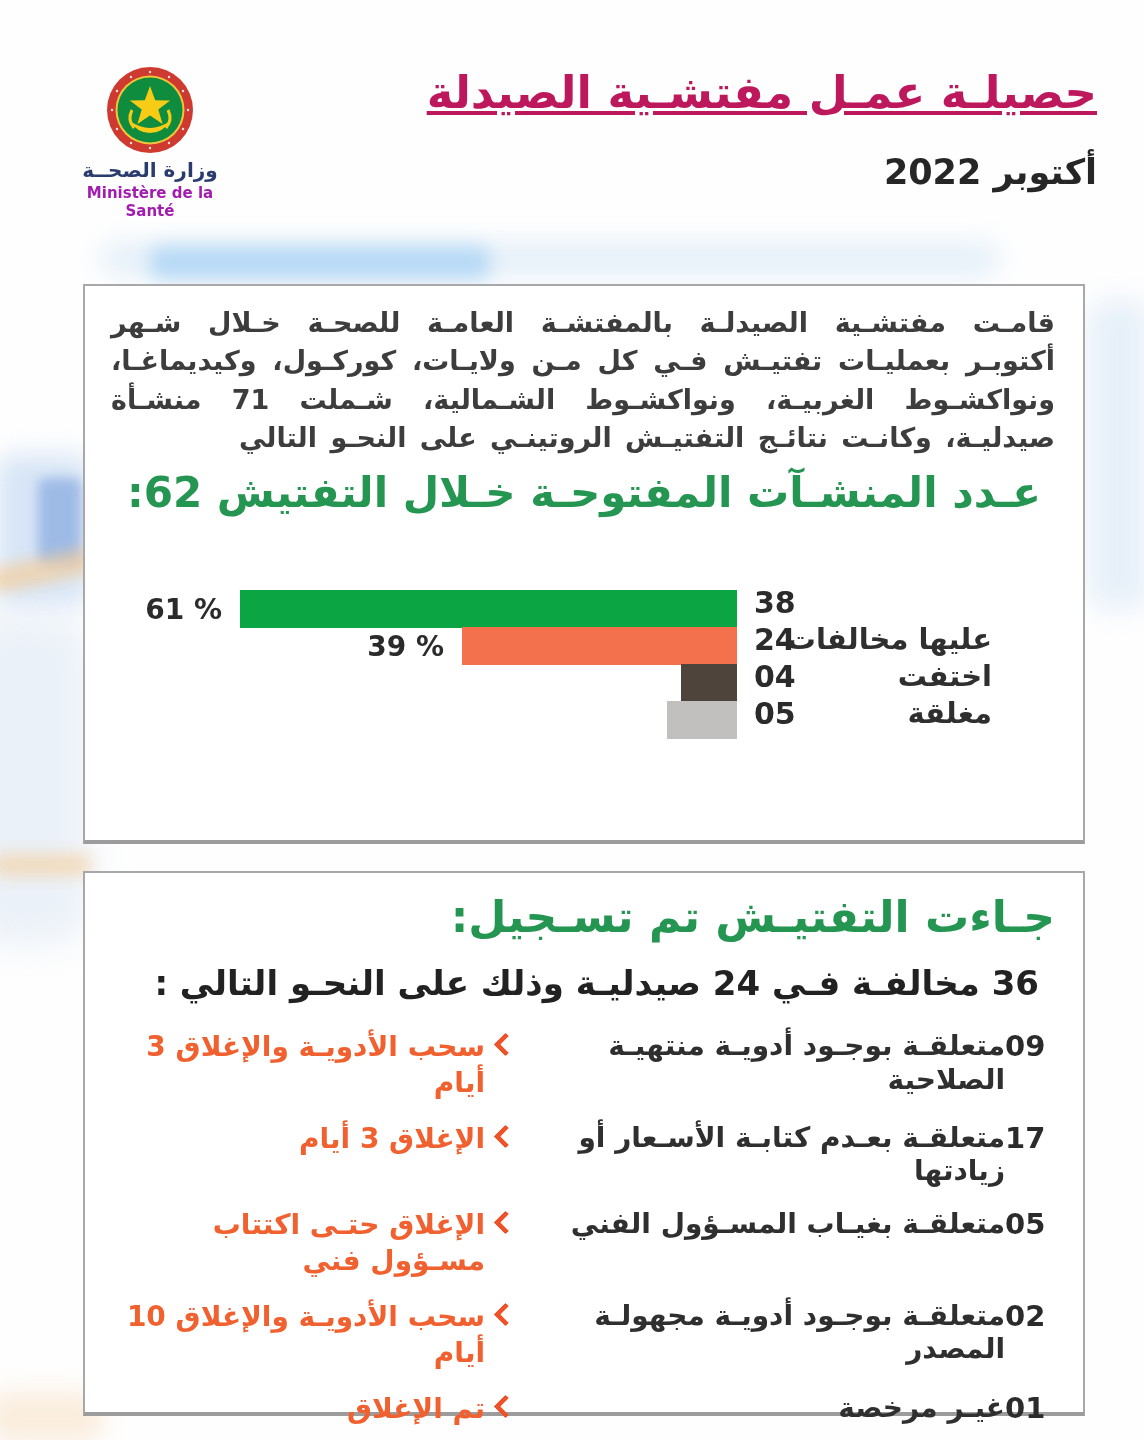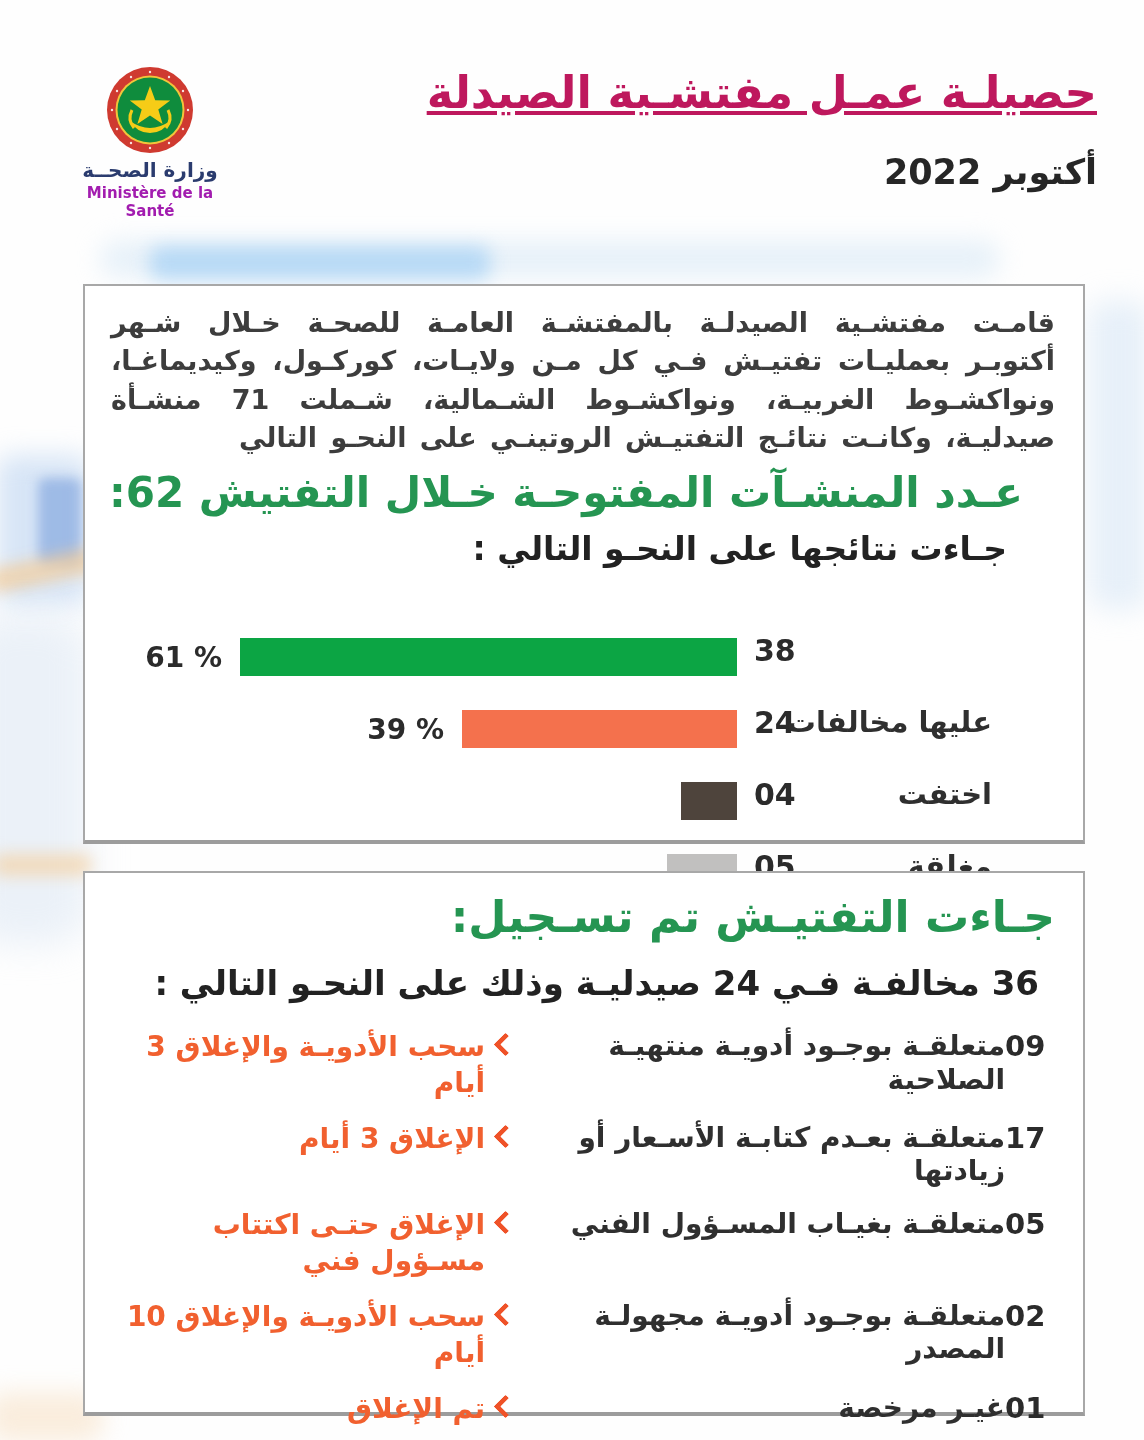--- a/index.html
+++ b/index.html
@@ -35,31 +35,31 @@
   }
   .panel1{top:284px;height:560px;}
   .panel2{top:871px;height:545px;}
 
   .para{
     position:absolute;top:18px;left:26px;right:28px;
     direction:rtl;text-align:justify;
     font-size:27px;font-weight:bold;color:#3d3d3d;line-height:1.42;word-spacing:4px;
   }
   .h-green1{
-    position:absolute;top:182px;right:24px;left:24px;text-align:left;direction:rtl;
+    position:absolute;top:182px;right:24px;left:24px;text-align:center;direction:rtl;
     font-size:42px;font-weight:bold;color:#259552;white-space:nowrap;
   }
   .sub1{
     position:absolute;top:243px;right:76px;direction:rtl;text-align:right;
     font-size:33px;font-weight:bold;color:#222;white-space:nowrap;
   }
 
   
   .chart{position:absolute;top:304px;left:0;right:0;}
-  .crow{position:relative;height:24px;margin-bottom:13px;margin-top:48px;}
+  .crow{position:relative;height:24px;margin-bottom:13px;}
   .barzone{position:absolute;left:155px;top:0;width:497px;height:38px;}
   .bar{position:absolute;right:0;top:0;height:100%;}
   .pct{
     position:absolute;top:50%;transform:translateY(-50%);
     font-size:28px;font-weight:bold;color:#2b2b2b;white-space:nowrap;
     direction:ltr;unicode-bidi:embed;
   }
   .val{
     position:absolute;left:669px;top:50%;transform:translateY(-50%);
     font-size:30px;font-weight:bold;color:#2b2b2b;
@@ -132,21 +132,20 @@
     <div class="logo-ar">وزارة الصحــة</div>
     <div class="logo-fr">Ministère de la Santé</div>
   </div>
 
   <div class="main-title">حصيلـة عمـل مفتشـية الصيدلة</div>
   <div class="date">أكتوبر 2022</div>
 
   <div class="panel panel1">
     <div class="para">قامـت مفتشـية الصيدلـة بالمفتشـة العامـة للصحـة خـلال شـهر أكتوبـر بعمليـات تفتيـش فـي كل مـن ولايـات، كوركـول، وكيديماغـا، ونواكشـوط الغربيـة، ونواكشـوط الشـمالية، شـملت 71 منشـأة صيدليـة، وكانـت نتائـج التفتيـش الروتينـي على النحـو التالي</div>
     <div class="h-green1">عـدد المنشـآت المفتوحـة خـلال التفتيش 62:</div>
-    <div class="sub1">جـاءت نتائجها على النحـو التالي :</div>
 
     <div class="chart">
       <div class="crow">
         <div class="barzone">
           <div class="bar" style="width: 497px; background: rgb(12, 165, 68);"></div>
           <span class="pct" style="right: 515px;">61 %</span>
         </div>
         <span class="val">38</span>
       </div>
       <div class="crow">

